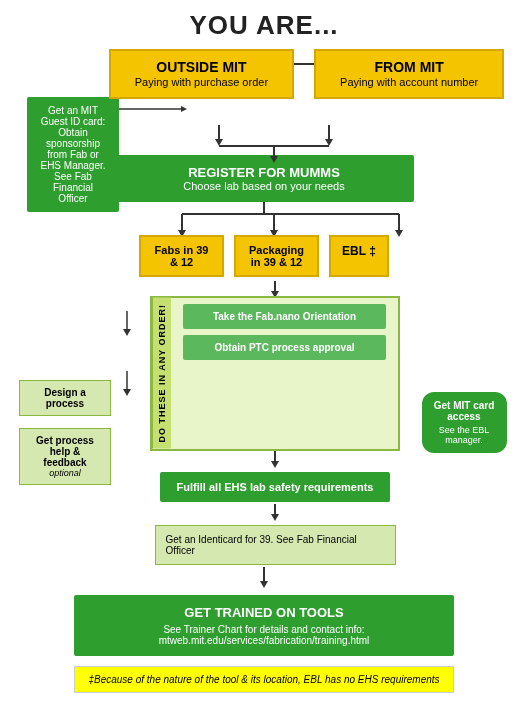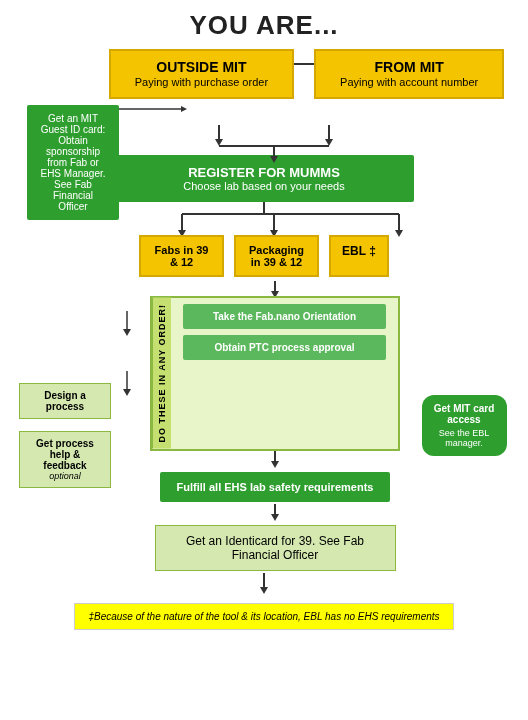--- a/index.html
+++ b/index.html
@@ -195,22 +195,21 @@
       font-size: 10px;
       width: 85px;
       border-radius: 12px;
     }
 
     
     .identicard-box {
       background: #d4e8b0;
       border: 1.5px solid #8ab840;
       color: #000;
-      font-size: 12px;
-      text-align: center;
+      font-size: 10px;
       padding: 8px 10px;
       width: 241px;
       margin-top: 6px;
     }
 
     
     .get-trained-box {
       background: #2e9e2e;
       color: #fff;
       font-weight: bold;
@@ -231,21 +230,21 @@
     .guest-box {
       background: #2e9e2e;
       color: #fff;
       font-size: 10px;
       padding: 8px 10px;
       width: 92px;
       text-align: center;
       border-radius: 2px;
       position: absolute;
       left: 8px;
-      top: 56px;
+      top: 48px;
     }
 
     
     .footnote {
       background: #ffff00;
       border: 1.5px solid #ccc;
       color: #000;
       font-size: 10px;
       padding: 7px 10px;
       width: 380px;
@@ -408,16 +407,23 @@
       </div>
     </div>
 
   </div>
 
   <svg width="10" height="20" style="overflow:visible;margin-top:2px;">
     <line x1="5" y1="0" x2="5" y2="14" stroke="#333" stroke-width="2"></line>
     <polygon points="1,14 9,14 5,21" fill="#333"></polygon>
   </svg>
 
+  <div class="get-trained-box">
+    <div>GET TRAINED ON TOOLS</div>
+    <div class="trained-sub">
+      <span>See Trainer Chart for details and contact info:</span><br>
+      <span>mtweb.mit.edu/services/fabrication/training.html</span>
+    </div>
+  </div>
 
   <div class="footnote">‡Because of the nature of the tool &amp; its location, EBL has no EHS requirements</div>
 
 </div>
 
 </body></html>

